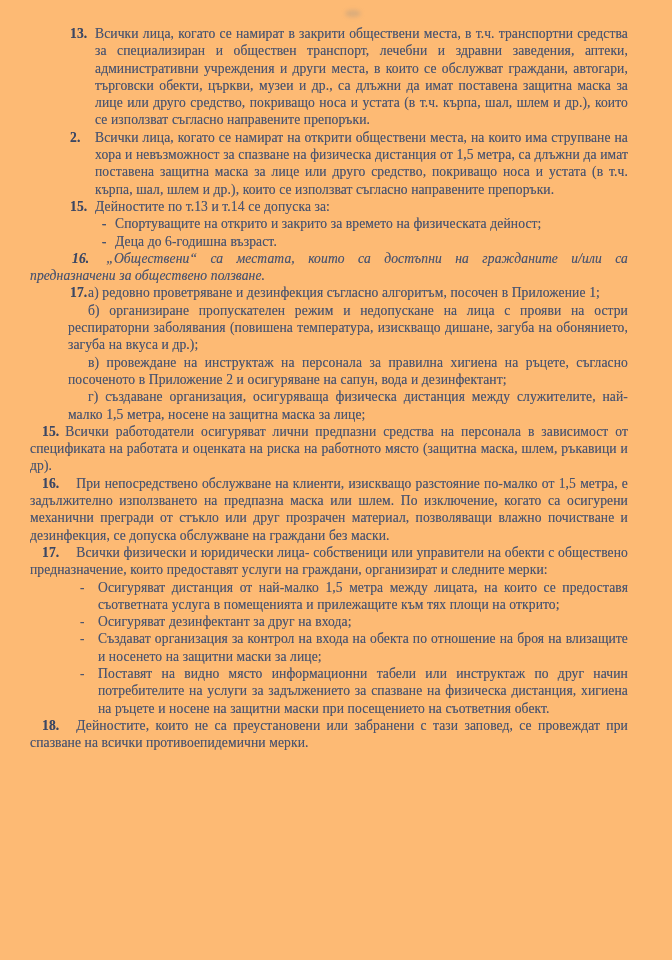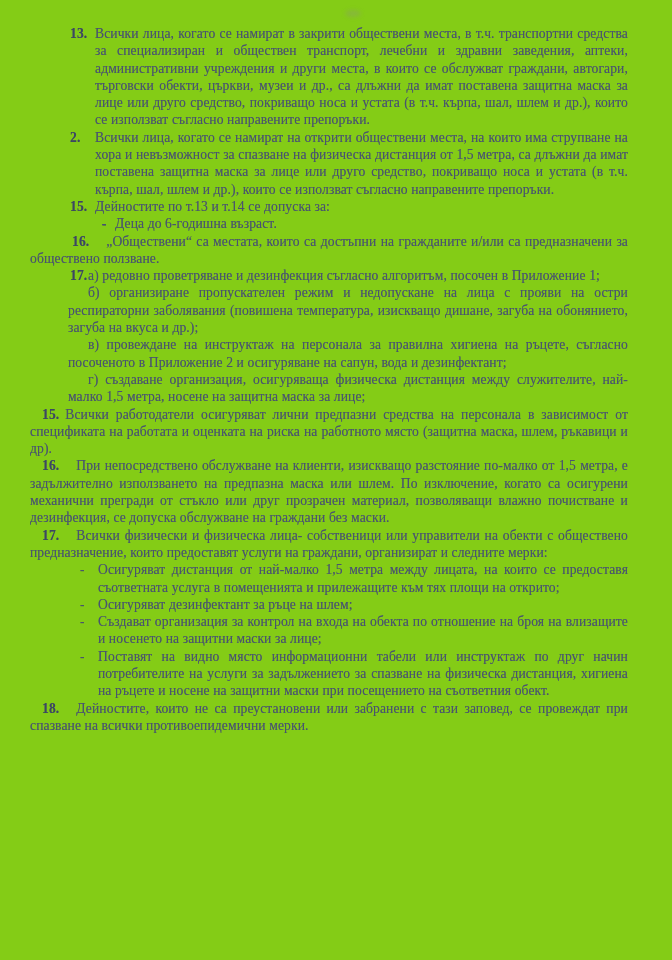--- a/index.html
+++ b/index.html
@@ -5,21 +5,21 @@
   html, body {
     margin: 0; padding: 0;
     width: 672px; height: 960px;
     background: #fcfcfa;
     overflow: hidden;
     font-family: "Liberation Serif", serif;
   }
   .page {
     position: relative;
     width: 672px; height: 960px;
-    background: #84cc16;
+    background: #fdba74;
   }
   .smudge {
     position: absolute;
     left: 345px; top: 10px;
     width: 16px; height: 7px;
     background: rgba(140,140,138,0.30);
     border-radius: 50%;
     filter: blur(2px);
   }
   .doc {
@@ -35,21 +35,21 @@
   }
   .doc p { margin: 0; }
   .num {
     font-weight: bold;
     color: #3c4763;
   }
   
   .hang { position: relative; padding-left: 65px; }
   .hang .num { position: absolute; left: 40px; top: 0; }
   
-  .flat  { text-indent: 42px; }
+  .flat  { text-indent: 42px; font-style: italic; }
   
   .flat2 { text-indent: 12px; }
   .gap  { display: inline-block; width: 17px; }
   .gap-s { display: inline-block; width: 6px; }
   
   .b1 { position: relative; padding-left: 85px; }
   .b1 .dash { position: absolute; left: 72px; top: 0; }
   
   .sub { padding-left: 38px; text-indent: 20px; }
   
@@ -76,20 +76,21 @@
 
     <p class="hang">
       <span class="num">15.</span>
       <span>Дейностите по т.13 и т.14 се допуска за:</span>
     </p>
     <p class="b1">
       <span class="dash">-</span>
     </p>
     <p class="b1">
       <span class="dash">-</span>
+      <span>Спортуващите на открито и закрито за времето на физическата дейност;</span>
     </p>
     <p class="b1">
       <span class="dash">-</span>
     </p>
     <p class="b1">
       <span class="dash">-</span>
       <span>Деца до 6-годишна възраст.</span>
     </p>
 
     <p class="flat">
@@ -106,29 +107,29 @@
 
     <p class="flat2">
       <span class="num">15.</span><span class="gap-s"></span><span>Всички работодатели осигуряват лични предпазни средства на персонала в зависимост от спецификата на работата и оценката на риска на работното място (защитна маска, шлем, ръкавици и др).</span>
     </p>
 
     <p class="flat2">
       <span class="num">16.</span><span class="gap"></span><span>При непосредствено обслужване на клиенти, изискващо разстояние по-малко от 1,5 метра, е задължително използването на предпазна маска или шлем. По изключение, когато са осигурени механични прегради от стъкло или друг прозрачен материал, позволяващи влажно почистване и дезинфекция, се допуска обслужване на граждани без маски.</span>
     </p>
 
     <p class="flat2">
-      <span class="num">17.</span><span class="gap"></span><span>Всички физически и физическа лица- собственици или управители на обекти с обществено предназначение, които предоставят услуги на граждани, организират и следните мерки:</span>
+      <span class="num">17.</span><span class="gap"></span><span>Всички физически и юридически лица- собственици или управители на обекти с обществено предназначение, които предоставят услуги на граждани, организират и следните мерки:</span>
     </p>
     <p class="b2">
       <span class="dash">-</span>
       <span>Осигуряват дистанция от най-малко 1,5 метра между лицата, на които се предоставя съответната услуга в помещенията и прилежащите към тях площи на открито;</span>
     </p>
     <p class="b2">
       <span class="dash">-</span>
-      <span>Осигуряват дезинфектант за ръце на шлем;</span>
+      <span>Осигуряват дезинфектант за друг на входа;</span>
     </p>
     <p class="b2">
       <span class="dash">-</span>
       <span>Създават организация за контрол на входа на обекта по отношение на броя на влизащите и носенето на защитни маски за лице;</span>
     </p>
     <p class="b2">
       <span class="dash">-</span>
       <span>Поставят на видно място информационни табели или инструктаж по друг начин потребителите на услуги за задължението за спазване на физическа дистанция, хигиена на ръцете и носене на защитни маски при посещението на съответния обект.</span>
     </p>
 

